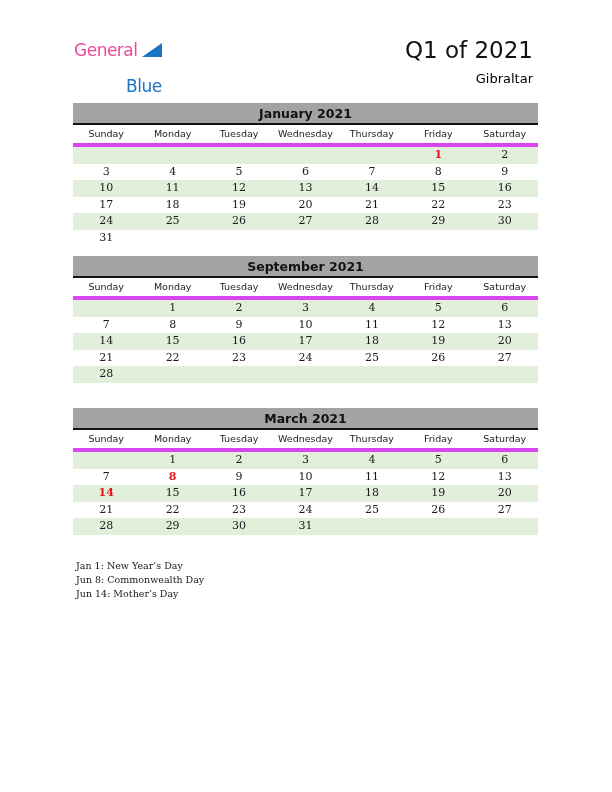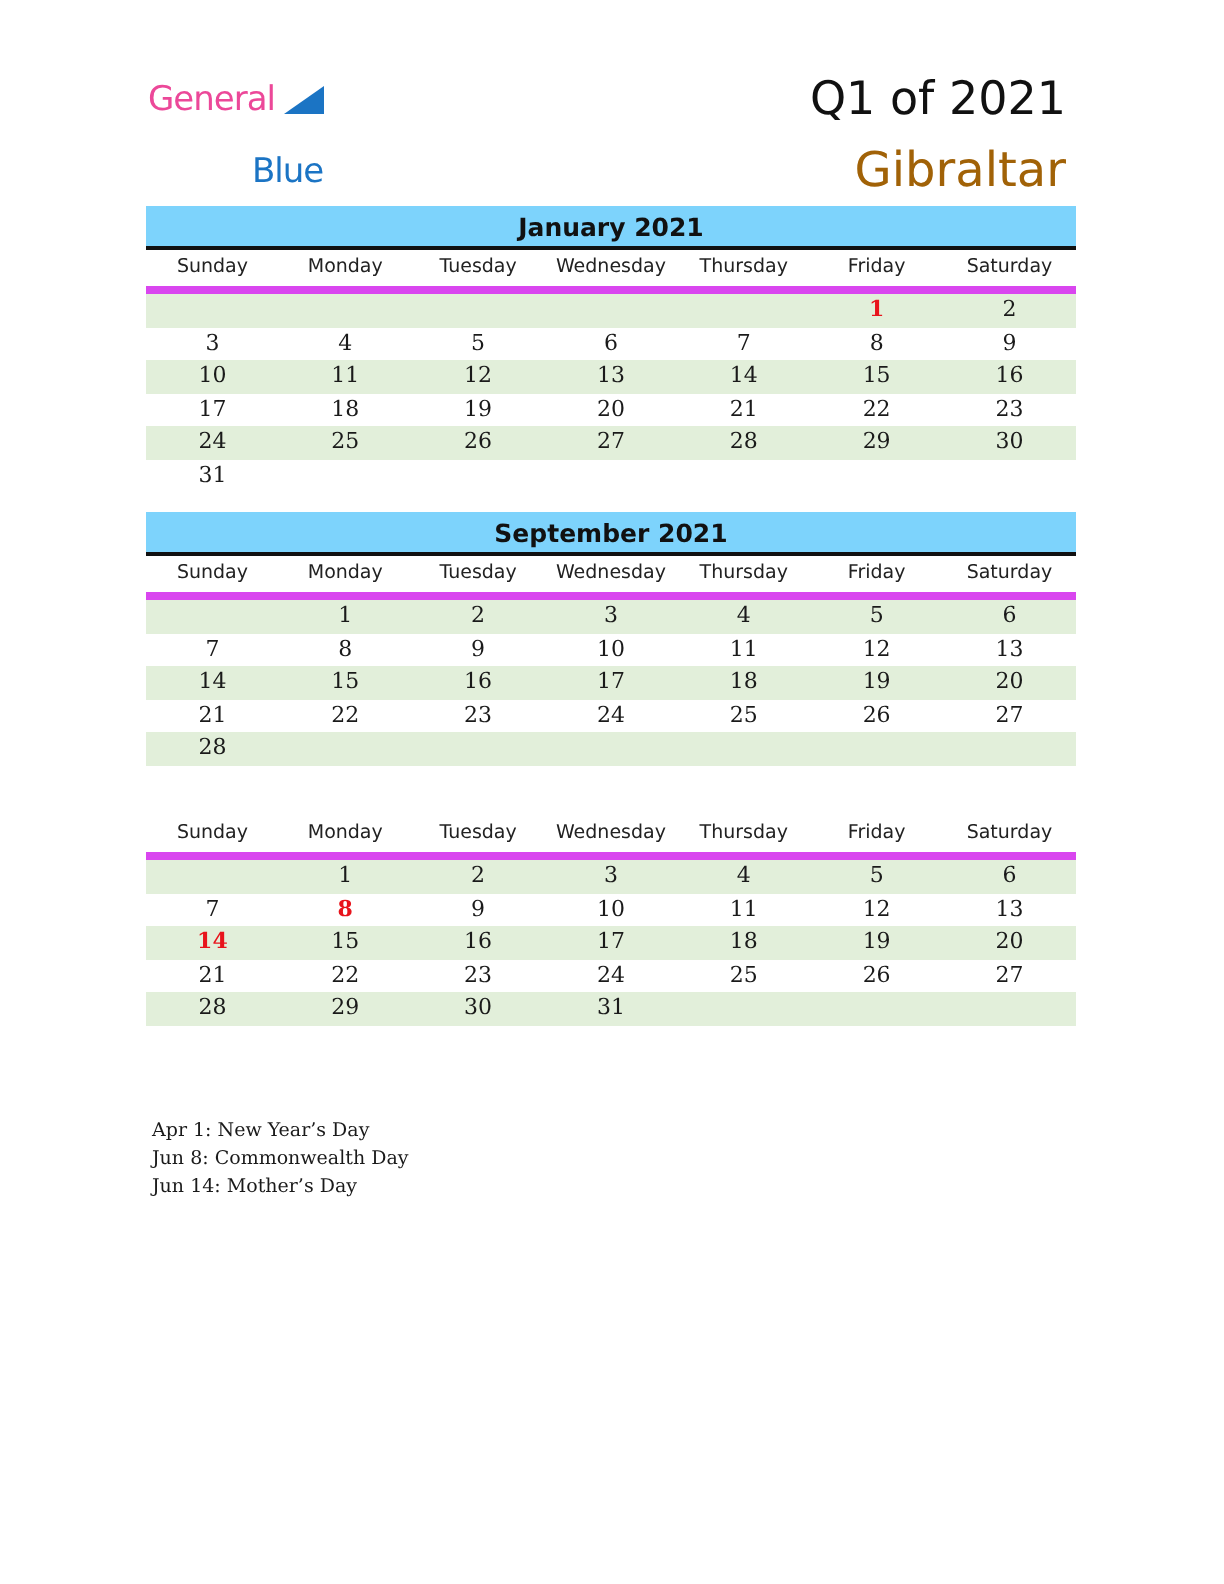--- a/index.html
+++ b/index.html
@@ -2,23 +2,23 @@
 <html><head>
   <meta charset="utf-8">
   <style>
     html, body { margin: 0; padding: 0; background: #ffffff; }
     body { width: 612px; height: 792px; position: relative; overflow: hidden; font-family: "DejaVu Sans", sans-serif; color: #1a1a1a; }
     .logo { position: absolute; left: 74px; top: 40px; width: 100px; height: 40px; }
     .logo-general { position: absolute; left: 0; top: 0; font-family: "DejaVu Sans", sans-serif; font-size: 17px; color: #ec4899; letter-spacing: -0.5px; }
     .logo-blue { position: absolute; left: 52px; top: 16px; font-family: "DejaVu Sans", sans-serif; font-size: 17px; color: #1b74c4; letter-spacing: -0.5px; margin-top: 20px; }
     .logo-tri { position: absolute; left: 68px; top: 3px; width: 0; height: 0; border-left: 20px solid transparent; border-bottom: 14px solid #1b74c4; }
     .title { position: absolute; right: 79px; top: 37px; font-size: 23px; color: #111; text-align: right; }
-    .subtitle { position: absolute; right: 79px; top: 71px; font-size: 24px; color: #a16207; text-align: left; }
+    .subtitle { position: absolute; right: 79px; top: 71px; font-size: 13px; color: #000000; text-align: left; }
     .month { position: absolute; left: 73px; width: 465px; }
-    .month-head { height: 20px; background: #7dd3fc; text-align: center; font-weight: bold; font-size: 12.5px; line-height: 21px; color: #111; border-bottom: 2px solid #111; box-sizing: content-box; }
+    .month-head { height: 20px; background: #a3a3a3; text-align: center; font-weight: bold; font-size: 12.5px; line-height: 21px; color: #111; border-bottom: 2px solid #111; box-sizing: content-box; }
     .dow-row { display: flex; height: 18px; border-bottom: 4px solid #d946ef; position: relative; }
     .dow { flex: 1; text-align: center; font-size: 9.5px; line-height: 18px; color: #222; }
     .row { display: flex; height: 16.5px; }
     .row.shade { background: #e2efda; }
     .cell { flex: 1; text-align: center; font-family: "DejaVu Serif", serif; font-size: 11px; line-height: 16.5px; color: #1a1a1a; }
     .cell.holiday { color: #e8141c; font-weight: bold; }
     .notes { position: absolute; left: 76px; top: 559px; font-family: "DejaVu Serif", serif; font-size: 9.5px; line-height: 14px; color: #1a1a1a; }
   </style>
 </head>
 <body>
@@ -149,20 +149,21 @@
       <div class="cell">28</div>
       <div class="cell"></div>
       <div class="cell"></div>
       <div class="cell"></div>
       <div class="cell"></div>
       <div class="cell"></div>
       <div class="cell"></div>
     </div>
   </div>
 <div class="month" id="m2" style="top:408px;">
+    <div class="month-head">March 2021</div>
     <div class="dow-row">
       <div class="dow">Sunday</div>
       <div class="dow">Monday</div>
       <div class="dow">Tuesday</div>
       <div class="dow">Wednesday</div>
       <div class="dow">Thursday</div>
       <div class="dow">Friday</div>
       <div class="dow">Saturday</div>
     </div>
     <div class="row shade">
@@ -206,16 +207,16 @@
       <div class="cell">29</div>
       <div class="cell">30</div>
       <div class="cell">31</div>
       <div class="cell"></div>
       <div class="cell"></div>
       <div class="cell"></div>
     </div>
   </div>
 
 <div class="notes">
-  <div>Apr 1: New Year’s Day</div>
+  <div>Jan 1: New Year’s Day</div>
   <div>Jun 8: Commonwealth Day</div>
   <div>Jun 14: Mother’s Day</div>
 </div>
 
 </body></html>

